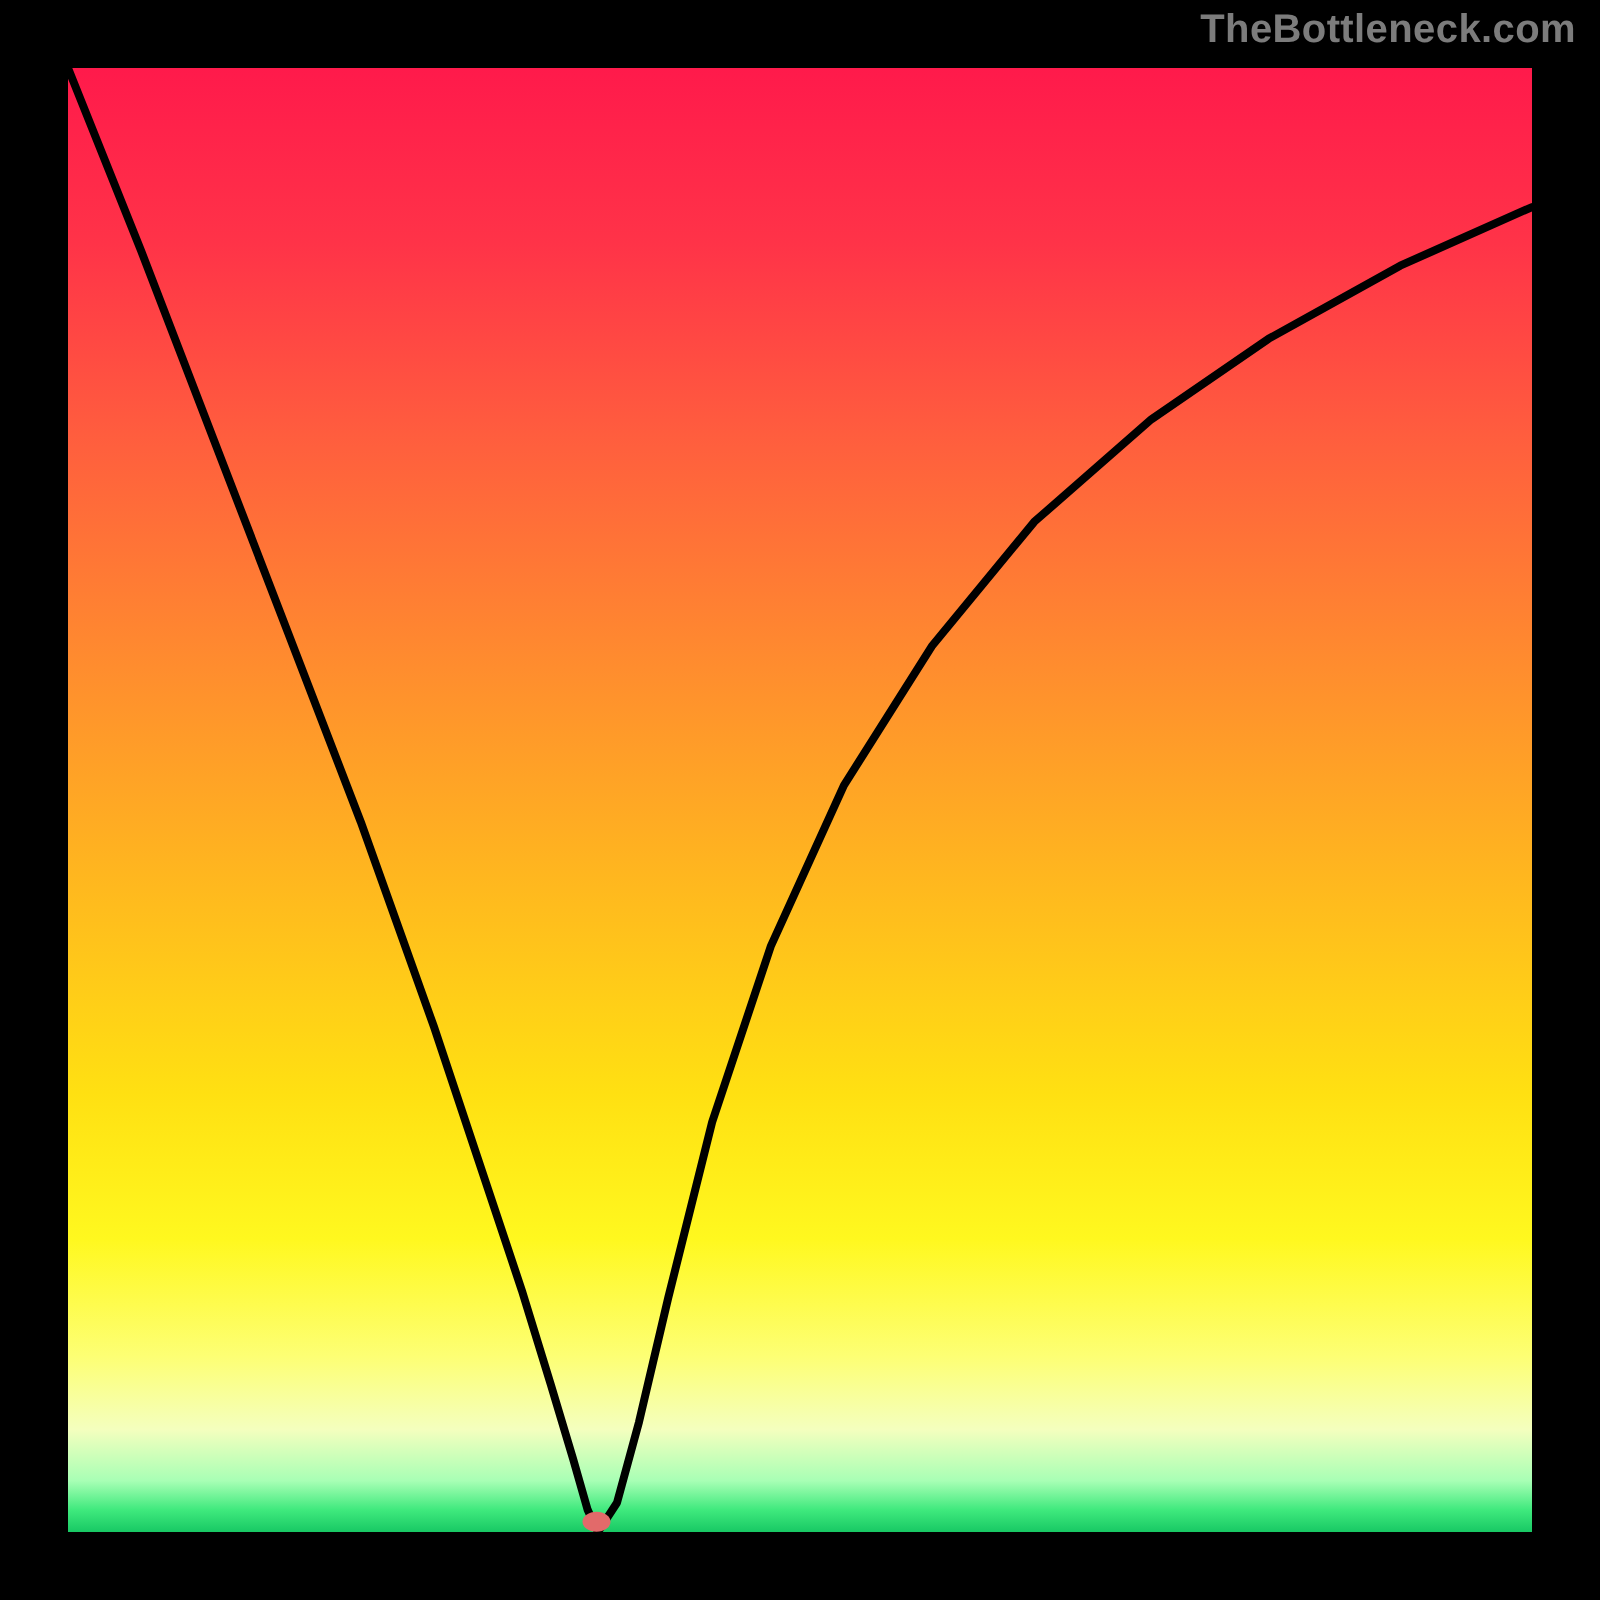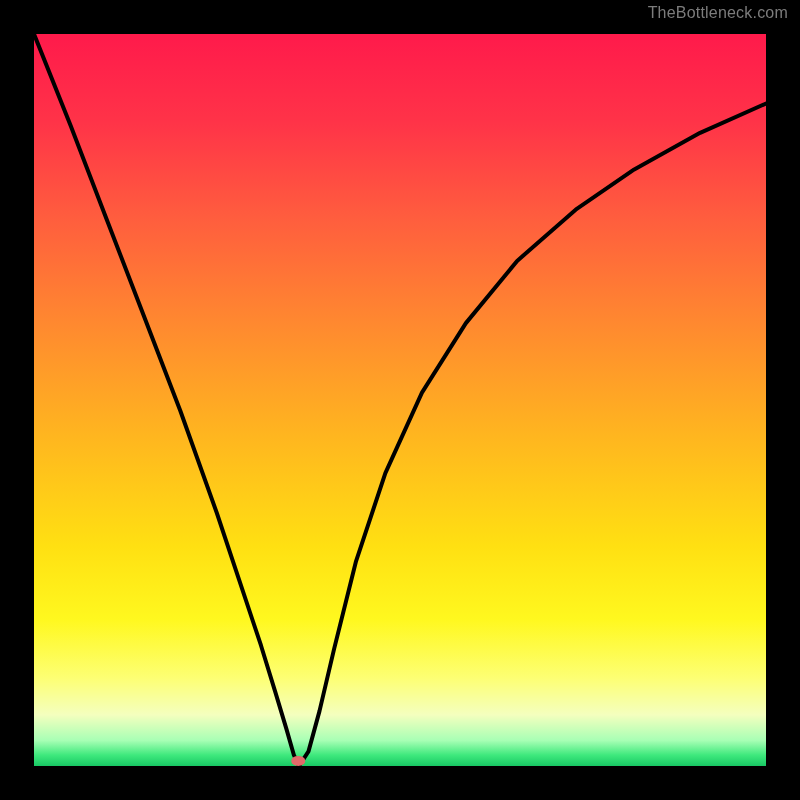--- a/index.html
+++ b/index.html
@@ -25,22 +25,22 @@
     top: 34px;
     width: 732px;
     height: 732px;
     
   }
   .attribution {
     position: absolute;
     top: 4px;
     right: 12px;
     color: #7c7c7c;
-    font-size: 16px;
-    font-weight: 400;
+    font-size: 20px;
+    font-weight: 700;
     letter-spacing: 0.2px;
   }
   svg {
     display: block;
   }
 </style>
 </head>
 <body>
 
 <div class="frame">

